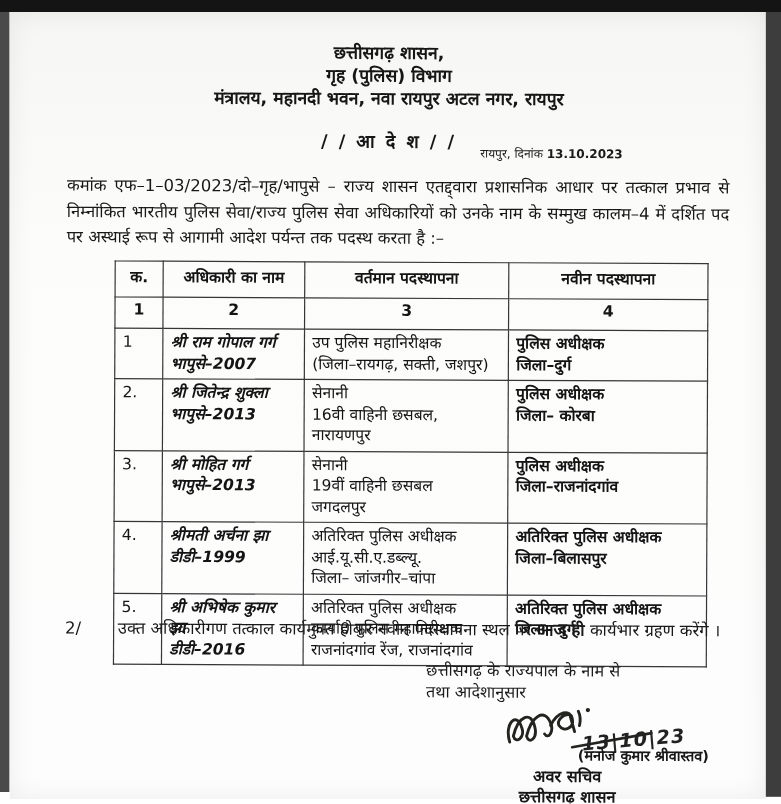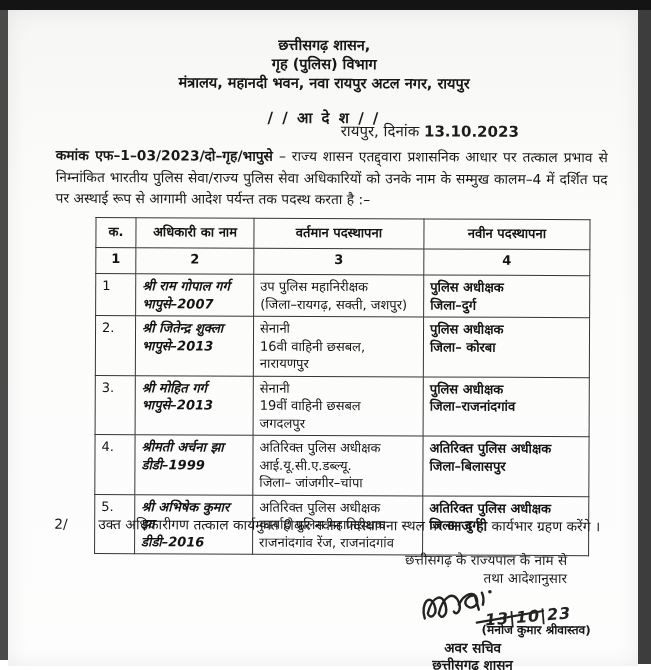--- a/index.html
+++ b/index.html
@@ -15,45 +15,45 @@
   .paper{
     position:absolute;left:8px;top:10px;width:630px;height:656px;
     background:linear-gradient(180deg,#f6f6f4 0%,#fcfcfb 30%,#fdfdfd 100%);
     box-shadow:inset 0 0 22px rgba(0,0,0,0.07);
   }
   .paper-inner{position:absolute;inset:0;transform:rotate(0.25deg);}
   .doc-header{position:absolute;top:26px;left:0;width:100%;text-align:center;
     font-weight:bold;font-size:14.5px;line-height:19px;color:#161616;}
   .order-title{position:absolute;top:97px;left:0;width:100%;text-align:center;
     font-weight:bold;font-size:15px;letter-spacing:2px;color:#161616;}
-  .date-line{position:absolute;top:110px;right:120px;font-size:15px;color:#1b1b1b;margin-left:40px;}
+  .date-line{position:absolute;top:110px;right:120px;font-size:10px;color:#1b1b1b;margin-left:40px;}
   .date-line .num{font-weight:bold;}
   .para1{position:absolute;top:136px;left:47px;width:552px;
     font-size:13.8px;line-height:21.5px;text-align:justify;color:#181818;}
-  .para1 .ref{font-weight:bold;}
+  .para1 .ref{font-weight:normal;}
   table.order-table{
     position:absolute;top:208px;left:87px;width:494px;
     border-collapse:collapse;table-layout:fixed;
     font-size:13px;color:#141414;
   }
   table.order-table th,table.order-table td{
     border:1.6px solid #363636;padding:3px 6px;vertical-align:top;
     white-space:pre-line;line-height:17.5px;
   }
   col.c-sn{width:40px;}col.c-name{width:118px;}col.c-cur{width:170px;}col.c-new{width:166px;}
   tr.head-row th{font-weight:bold;text-align:center;padding:5px 4px 6px;}
   tr.num-row td{font-weight:bold;text-align:center;padding:2px 4px 6px;}
   td.sn{text-align:left;padding-left:10px;}
   td.name{font-weight:bold;font-style:italic;}
   td.newpost{font-weight:bold;}
   .para2{position:absolute;top:505px;left:47px;width:556px;
     font-size:13.8px;line-height:21.5px;color:#181818;}
   .para2 .pnum{display:inline-block;width:44px;}
   .para2 .bold{font-weight:bold;text-align:center;}
-  .behalf{position:absolute;top:540px;left:348px;width:212px;text-align:right;
+  .behalf{position:absolute;top:540px;left:348px;width:212px;text-align:left;
     font-size:13.5px;line-height:18px;color:#1b1b1b;}
   .signature{position:absolute;top:572px;left:408px;width:190px;height:52px;}
   .hand-date{
     position:absolute;top:596px;left:478px;
     font-size:16px;font-style:italic;font-weight:bold;color:#222;
     transform:rotate(-5deg);letter-spacing:1px;
   }
   .sign-block{position:absolute;top:611px;left:348px;width:236px;text-align:center;
     font-size:13.5px;line-height:17.5px;font-weight:bold;color:#171717;}
   .sign-block .nm{font-size:12px;text-align:right;}

